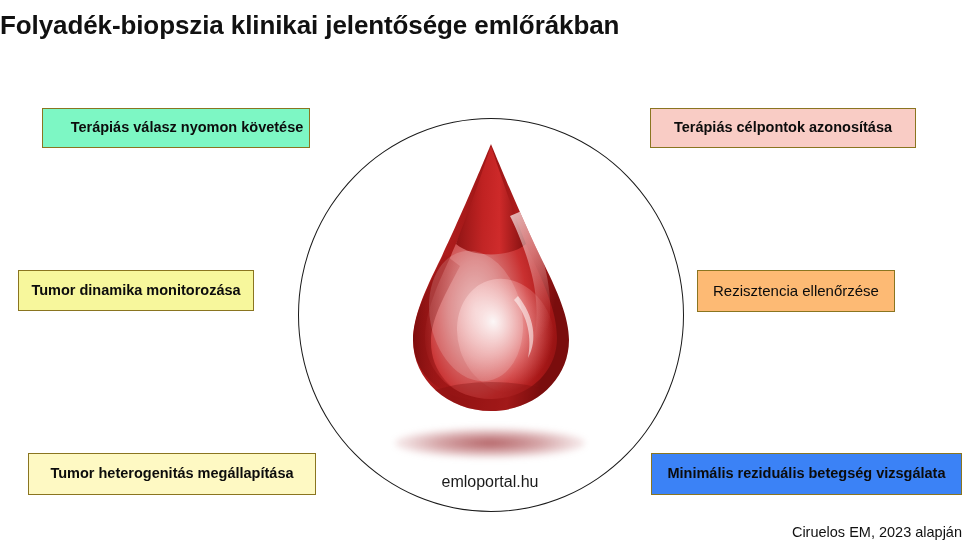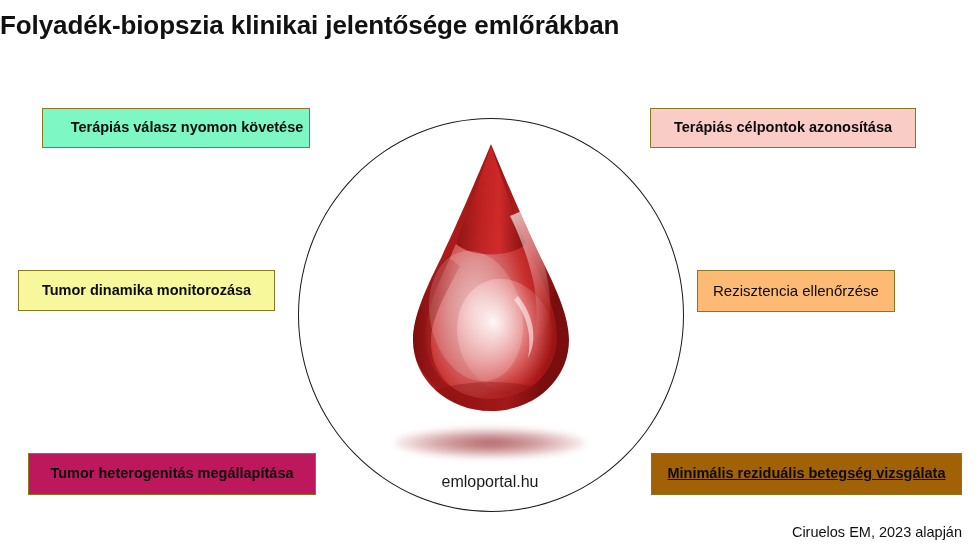--- a/index.html
+++ b/index.html
@@ -112,21 +112,21 @@
     line-height: 1.1;
   }
   .callout.plain {
     font-weight: normal;
     font-size: 15px;
   }
 
   
   #callout-therapy-response { left: 42px;  top: 108px; width: 268px; height: 40px; }
   #callout-therapy-targets  { left: 650px; top: 108px; width: 266px; height: 40px; }
-  #callout-tumor-dynamics   { left: 18px;  top: 270px; width: 257px; height: 41px; }
+  #callout-tumor-dynamics   { left: 18px;  top: 270px; width: 236px; height: 41px; }
   #callout-resistance       { left: 697px; top: 270px; width: 198px; height: 42px; }
   #callout-heterogeneity    { left: 28px;  top: 453px; width: 288px; height: 42px; }
   #callout-residual-disease { left: 651px; top: 453px; width: 311px; height: 42px; }
 </style>
 </head>
 <body>
 
 <div class="slide">
 
   <div class="title">Folyadék-biopszia klinikai jelentősége emlőrákban</div>
@@ -238,21 +238,21 @@
   </div>
 
   <div class="callout" id="callout-tumor-dynamics" style="background: rgb(247, 247, 156); border-color: rgb(138, 117, 32);">
     <span>Tumor dinamika monitorozása</span>
   </div>
 
   <div class="callout plain" id="callout-resistance" style="background: #fdba74; border-color: rgb(138, 117, 32);">
     <span>Rezisztencia ellenőrzése</span>
   </div>
 
-  <div class="callout" id="callout-heterogeneity" style="background: #be185d; border-color: rgb(138, 117, 32);">
+  <div class="callout" id="callout-heterogeneity" style="background: #fef9c3; border-color: rgb(138, 117, 32);">
     <span>Tumor heterogenitás megállapítása</span>
   </div>
 
-  <div class="callout" id="callout-residual-disease" style="background: #a16207; border-color: rgb(138, 117, 32); text-decoration: underline;">
+  <div class="callout" id="callout-residual-disease" style="background: #3b82f6; border-color: rgb(138, 117, 32);">
     <span>Minimális reziduális betegség vizsgálata</span>
   </div>
 
 </div>
 
 </body></html>

